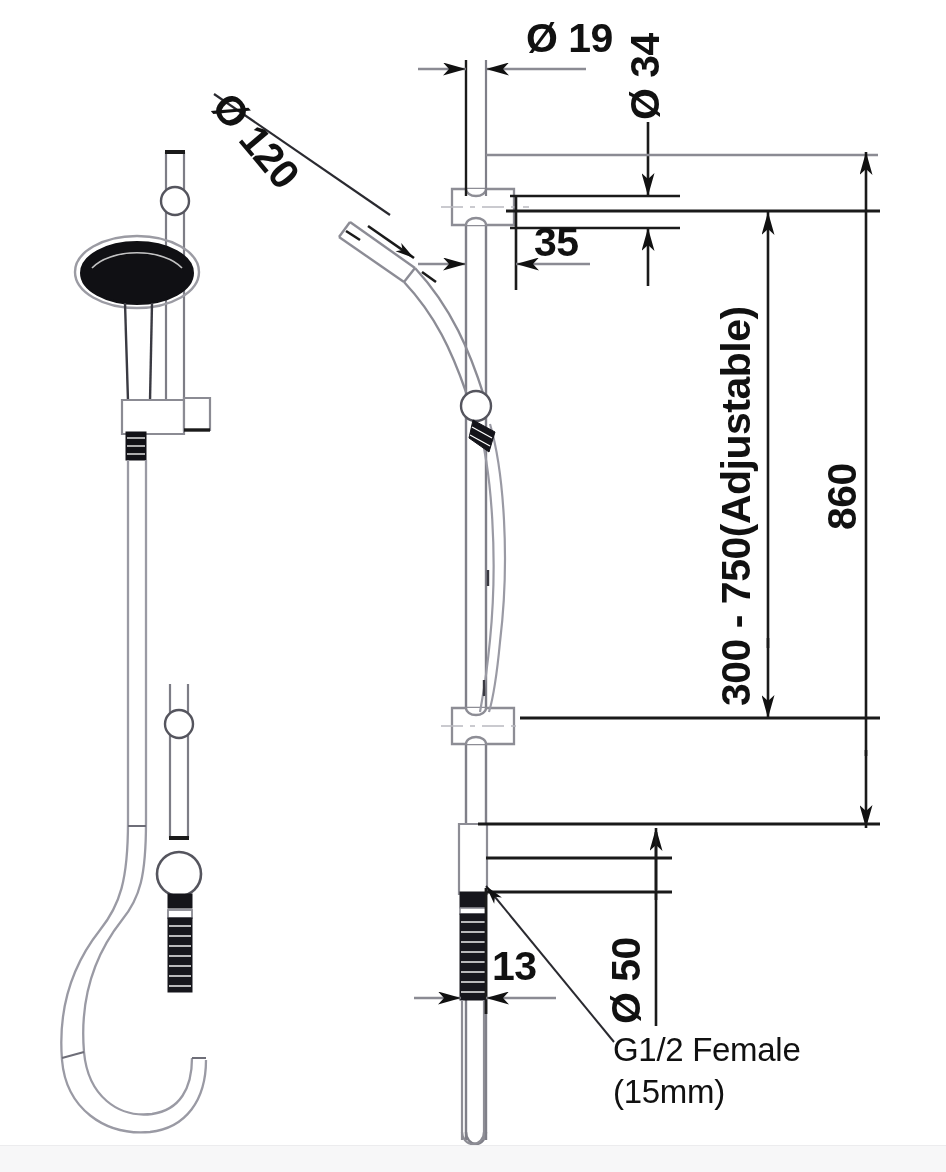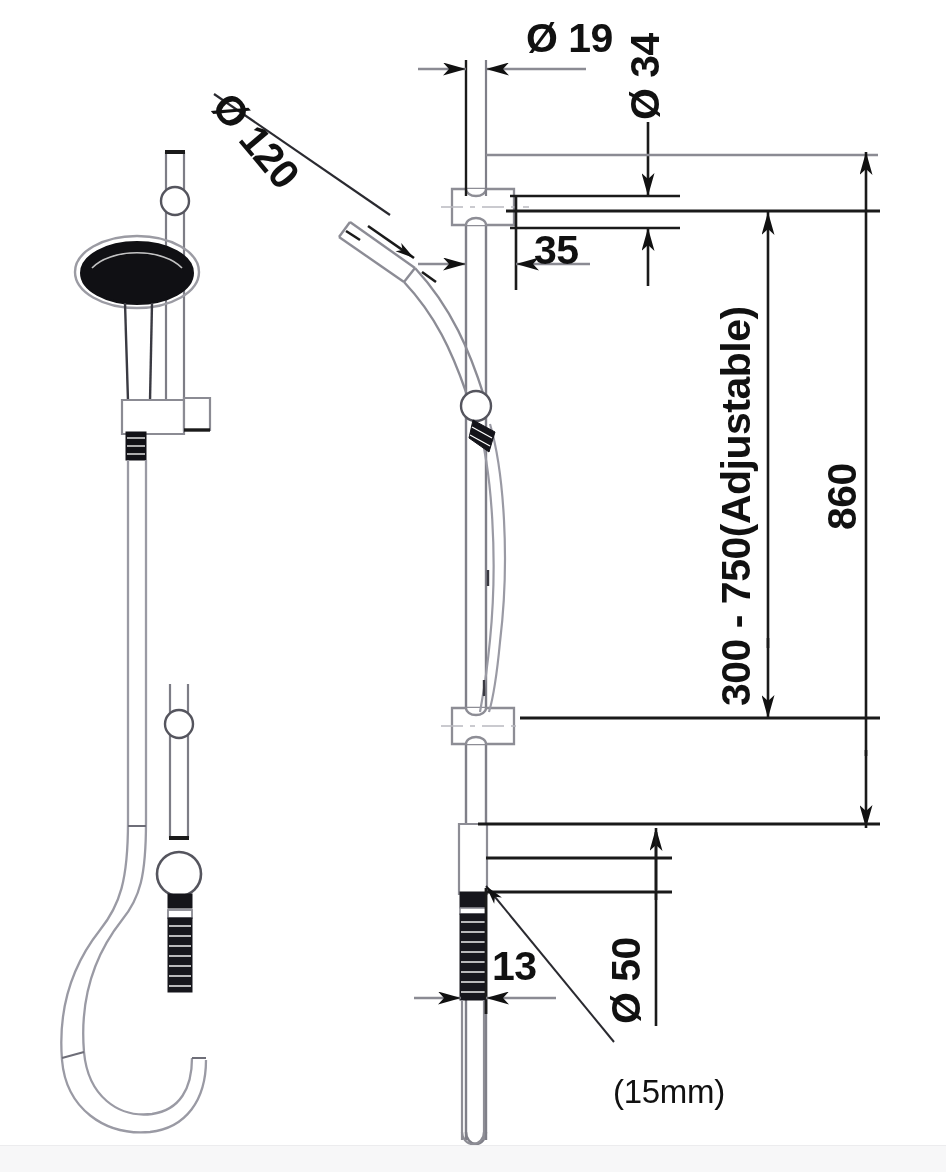--- a/index.html
+++ b/index.html
@@ -259,26 +259,27 @@
       </g>
     </g>
   </svg>
 
   <div class="lbl dim rot-diag" style="left:236px;top:86px;">Ø 120</div>
 
   <div class="lbl dim" style="left:505px;top:18px;margin-left:21px;">Ø 19</div>
 
   <div class="lbl dim rot90" style="left:625px;top:120px;">Ø 34</div>
 
-  <div class="lbl dim" style="left:534px;top:222px;margin-top:8px;">35</div>
+  <div class="lbl dim" style="left:534px;top:222px;">35</div>
 
   <div class="lbl dim rot90" style="left:716px;top:706px;">300 - 750(Adjustable)</div>
 
   <div class="lbl dim rot90" style="left:822px;top:530px;">860</div>
 
   <div class="lbl dim rot90" style="left:606px;top:1024px;">Ø 50</div>
 
   <div class="lbl dim" style="left:492px;top:946px;">13</div>
 
+  <div class="lbl note" style="left:613px;top:1033px;">G1/2 Female</div>
   <div class="lbl note" style="left:613px;top:1075px;">(15mm)</div>
 
   <div class="footer-strip"></div>
 </div>
 
 </body></html>

